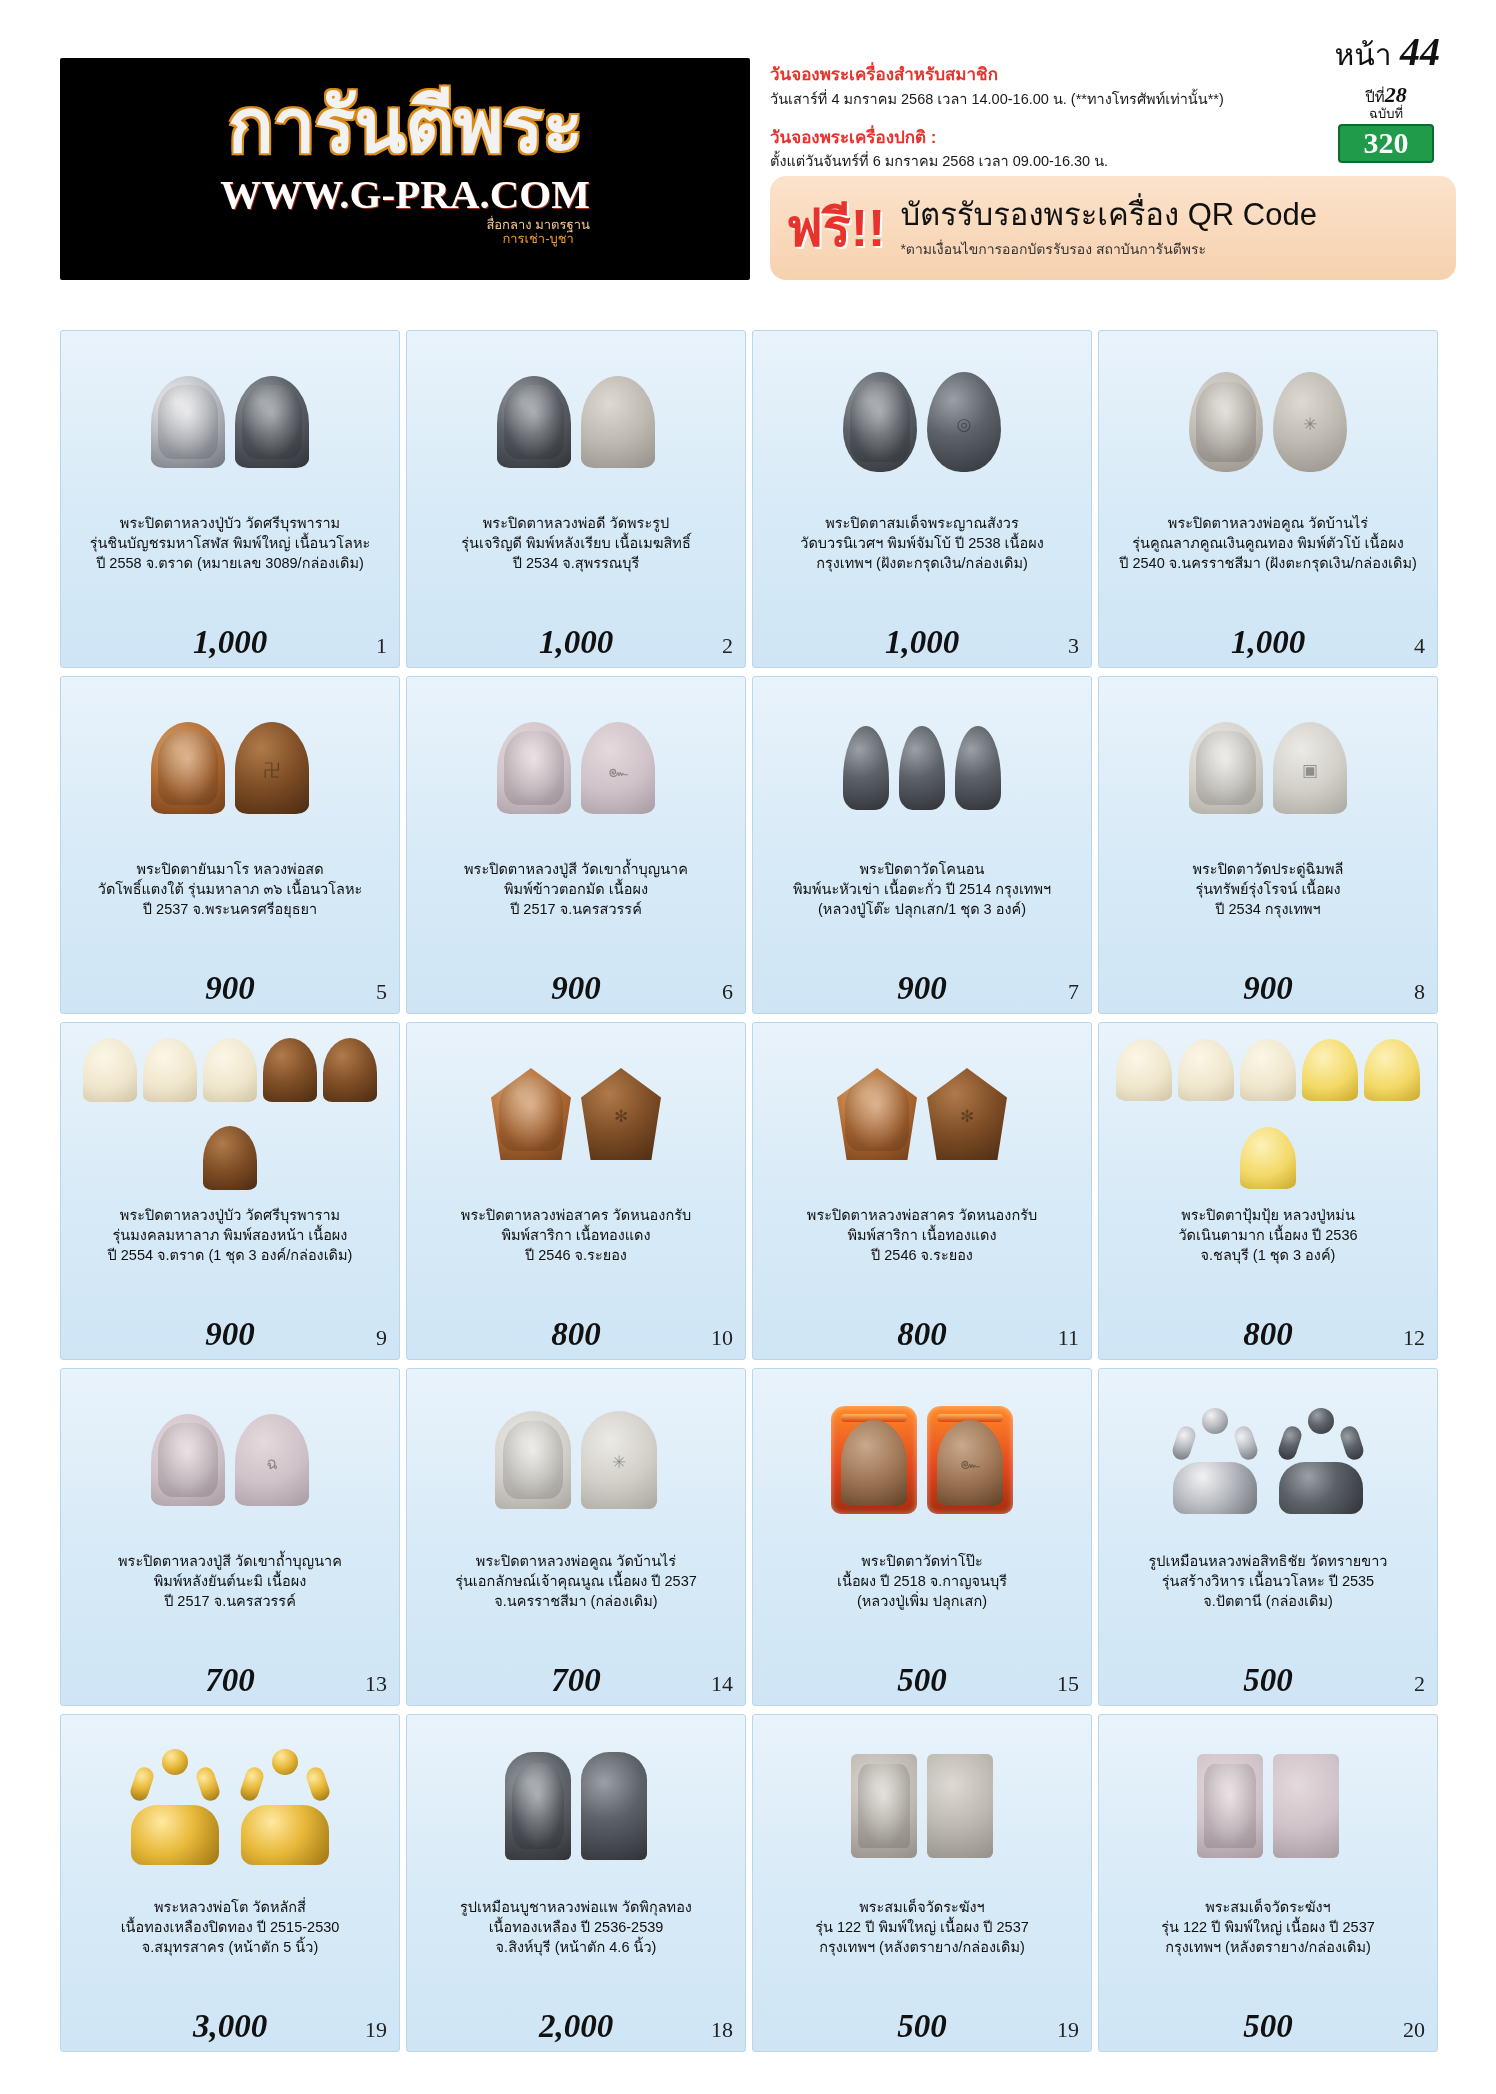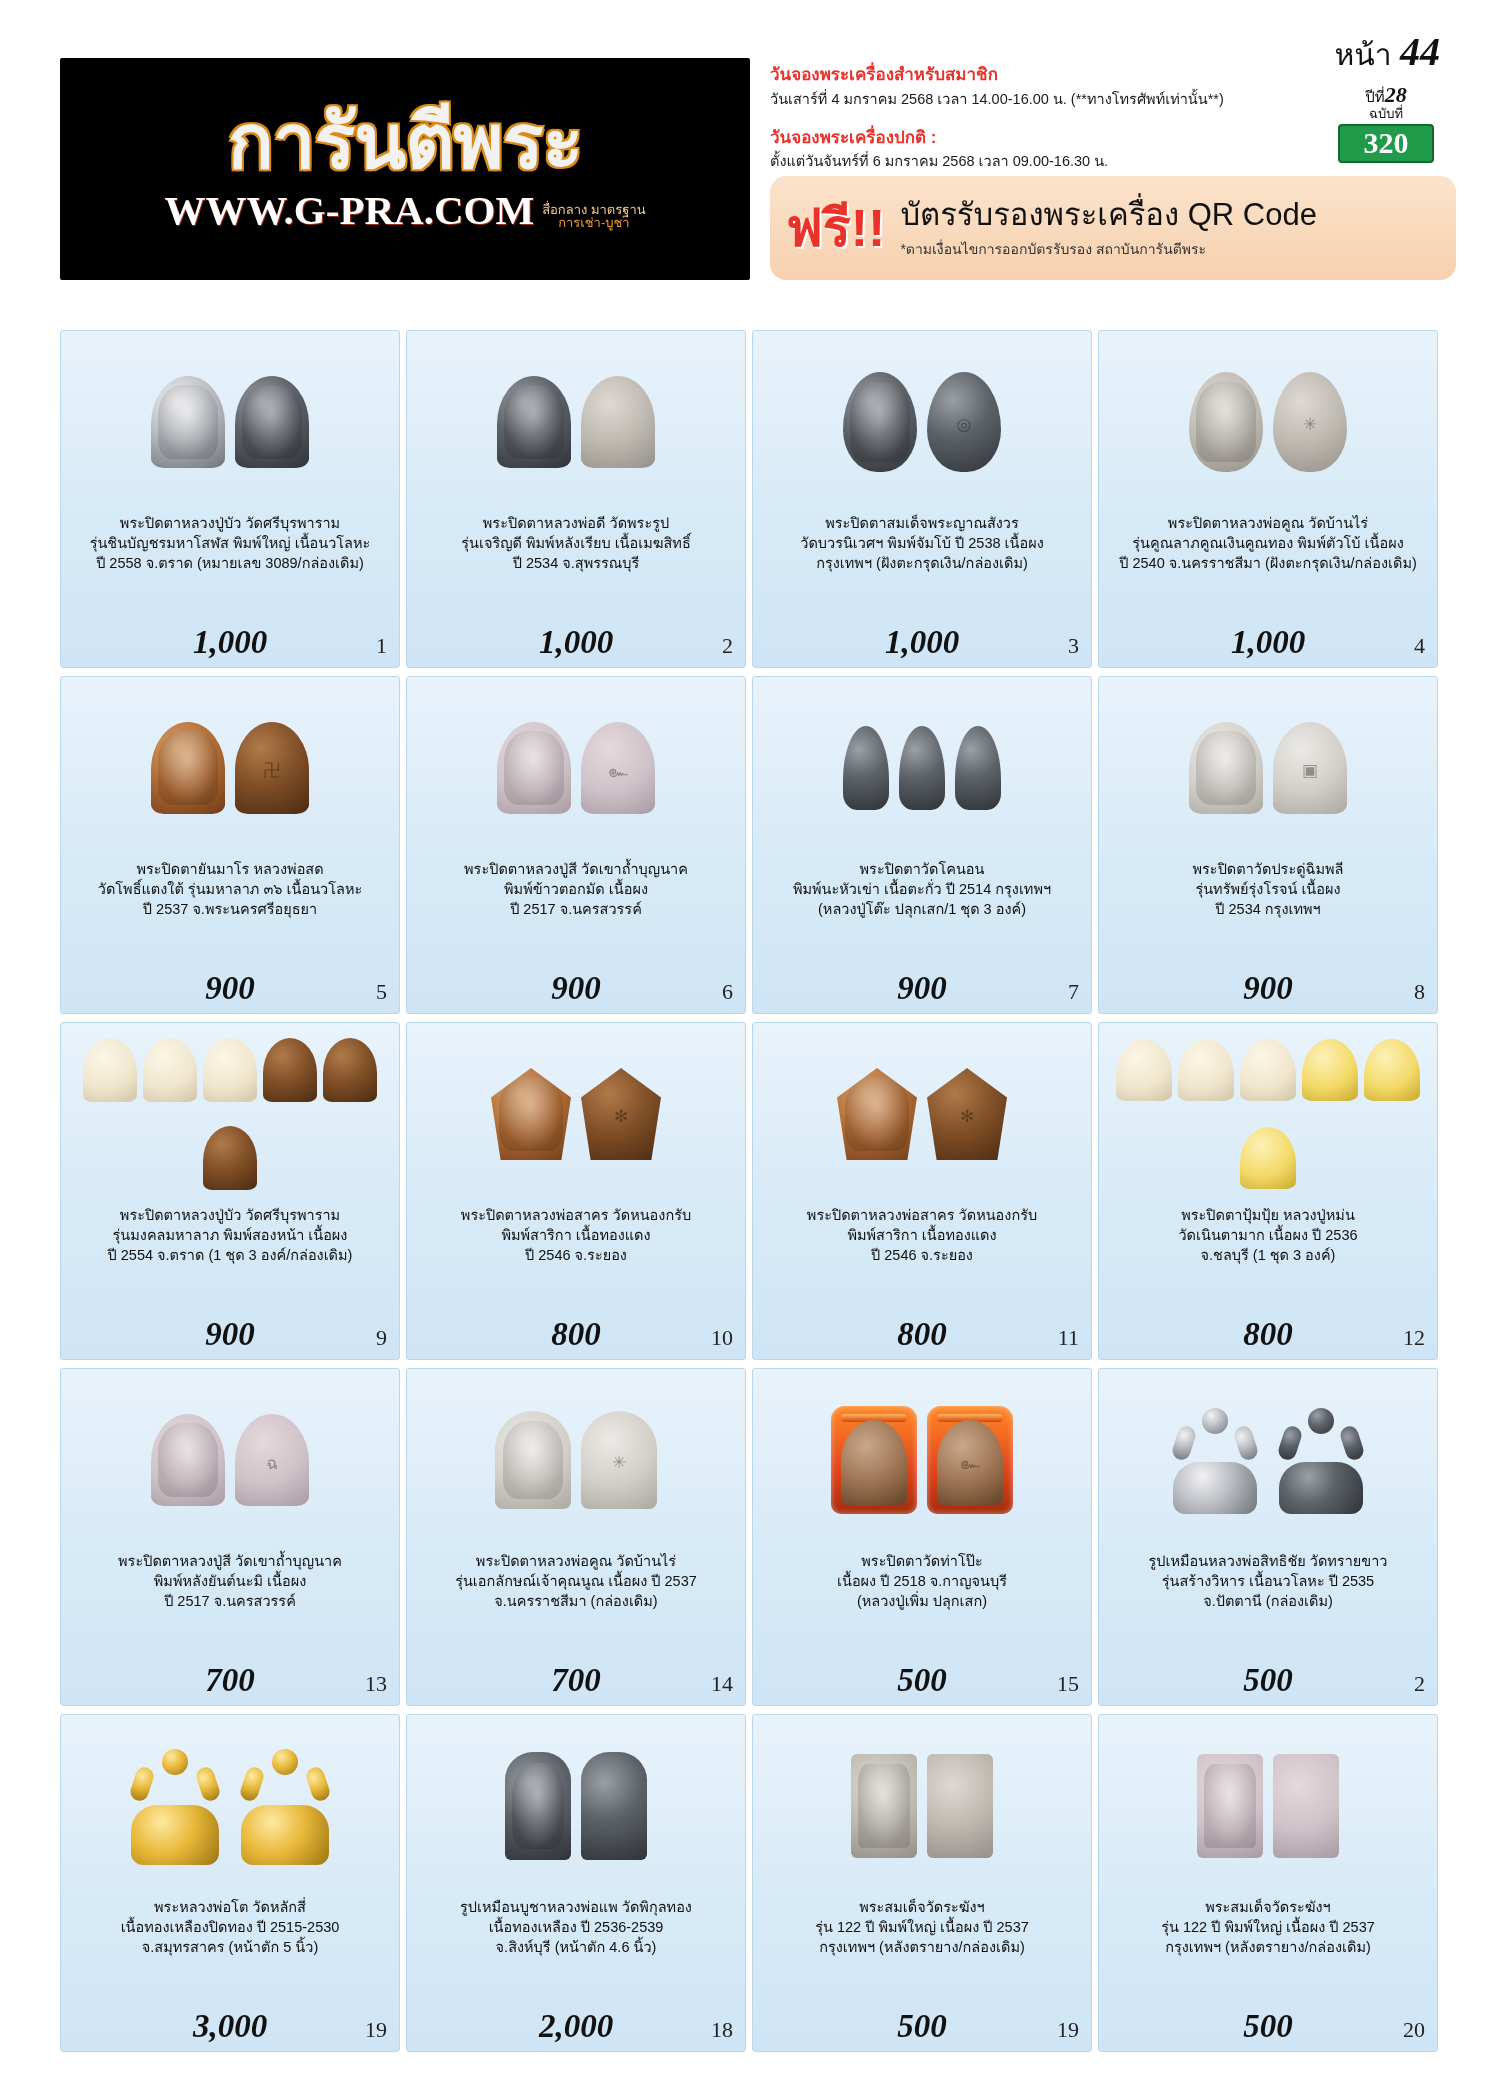--- a/index.html
+++ b/index.html
@@ -24,21 +24,21 @@
     font-weight:bold;font-size:76px;line-height:1;
     color:#f2f2f2;
     text-shadow:
       -2px -2px 0 #d98a18, 2px -2px 0 #d98a18, -2px 2px 0 #d98a18, 2px 2px 0 #d98a18,
       0 6px 10px rgba(0,0,0,.8);
     letter-spacing:-1px;
     background:linear-gradient(180deg,#ffffff 0%,#ffffff 45%,#e8e8e8 55%,#bdbdbd 100%);
     -webkit-background-clip:text;
     padding:0 6px;
   }
-  .logo-sub-row{display:flex;align-items:flex-end;margin-top:6px;}
+  .logo-sub-row{display:flex;align-items:flex-end;margin-top:6px;flex-direction:column;}
   .logo-url{
     font-family:"Liberation Serif", serif;
     font-weight:bold;font-size:41px;color:#fff;letter-spacing:0px;
     text-shadow:1px 1px 0 #9b2b12, 2px 2px 3px #000;
   }
   .logo-tag{
     margin-left:8px;margin-bottom:4px;line-height:1.05;
     font-size:13px;color:#f5c98a;text-align:center;
   }
   .logo-tag .t2{color:#f09b2c;}

